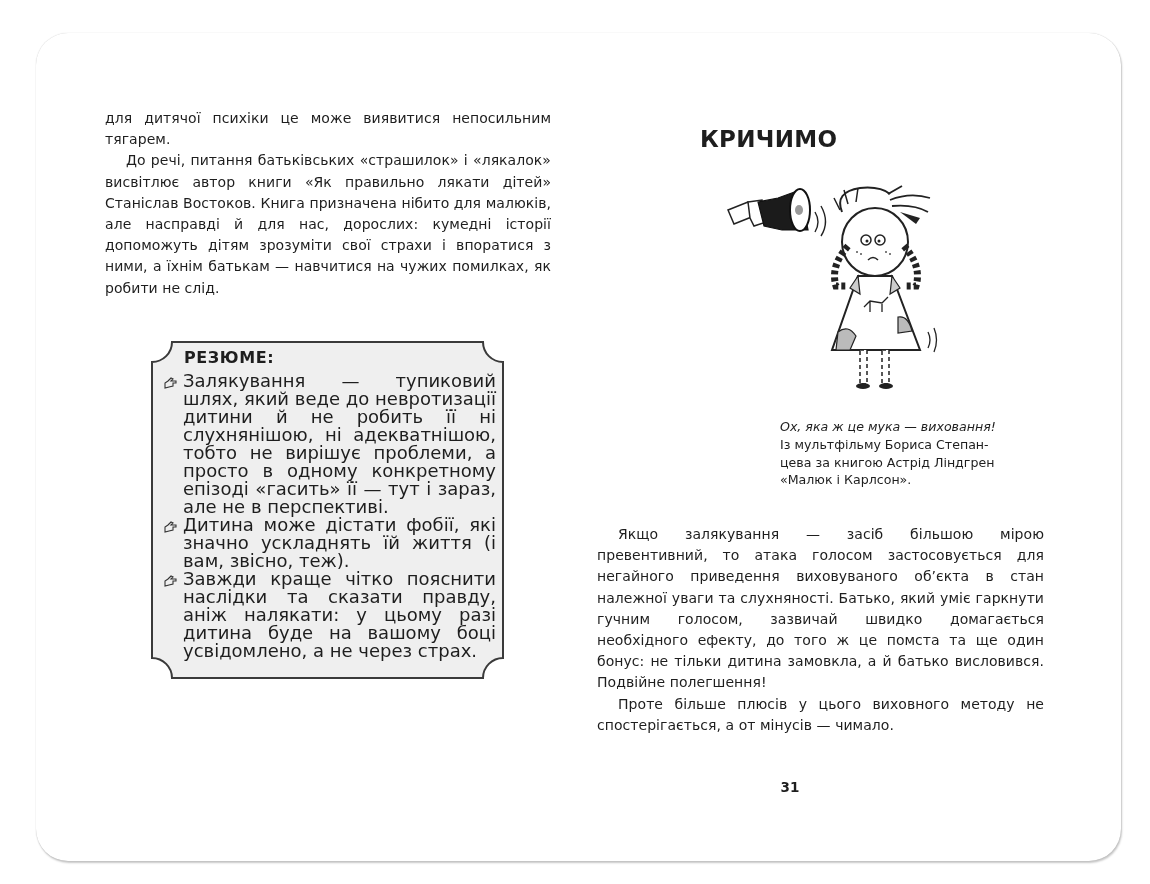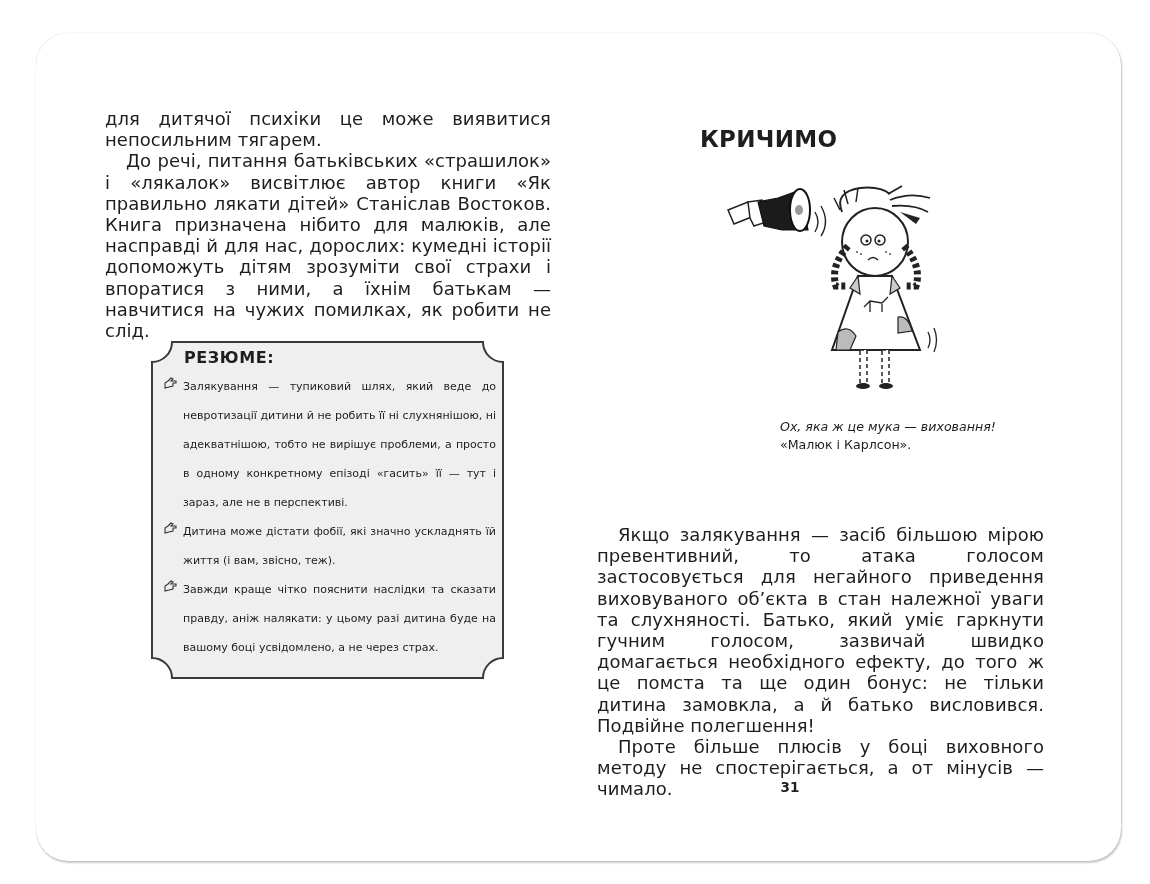--- a/index.html
+++ b/index.html
@@ -6,37 +6,37 @@
   body {
     width: 1150px; height: 884px; background: #ffffff; position: relative; overflow: hidden;
     font-family: "DejaVu Sans", "Liberation Sans", sans-serif; color: #1e1e1e;
   }
   .page-card {
     position: absolute; left: 36px; top: 33px; width: 1085px; height: 828px;
     background: #ffffff; border-radius: 32px;
     box-shadow: 1px 2px 2px rgba(0,0,0,0.22), 0 0 1px rgba(0,0,0,0.25);
   }
   .para-block {
-    position: absolute; font-size: 18px; line-height: 21.2px; text-align: justify; letter-spacing: 0.05px;
+    position: absolute; font-size: 14px; line-height: 21.2px; text-align: justify; letter-spacing: 0.05px;
   }
   .para-block p { margin: 0; }
   .para-block p.indent { text-indent: 21px; }
   .para-block p.noindent { text-indent: 0; }
   .left-text { left: 105px; top: 108px; width: 446px; }
   .right-text { left: 597px; top: 524px; width: 447px; }
 
   .summary-box { position: absolute; left: 150px; top: 312px; width: 355px; height: 340px; margin-top: 28px; }
   .summary-box svg.frame { position: absolute; left: 0; top: 0; }
   .summary-title {
     position: absolute; left: 34px; top: 8px; font-weight: bold; font-size: 16px; letter-spacing: 0.6px;
     font-family: "DejaVu Sans", sans-serif;
   }
   .summary-list {
     position: absolute; left: 10px; top: 32px; width: 336px; margin: 0; padding: 0; list-style: none;
-    font-size: 11px; line-height: 29px;
+    font-size: 18px; line-height: 18px;
   }
   .summary-list li { position: relative; padding-left: 23px; text-align: justify; }
   .summary-list .bullet { position: absolute; left: 4px; top: 4px; width: 14px; height: 13px; }
 
   .section-title {
     position: absolute; left: 700px; top: 126px; width: 280px; text-align: left;
     font-weight: bold; font-size: 23px; letter-spacing: 0.3px; font-family: "DejaVu Sans", sans-serif;
   }
   .illustration { position: absolute; left: 720px; top: 172px; width: 240px; height: 230px; }
   .caption {
@@ -129,21 +129,23 @@
   <rect x="140" y="178" width="7" height="34" fill="#fff" stroke="#222" stroke-width="1.5" stroke-dasharray="4 3"></rect>
   <rect x="162" y="178" width="7" height="34" fill="#fff" stroke="#222" stroke-width="1.5" stroke-dasharray="4 3"></rect>
   <ellipse cx="143" cy="214" rx="7" ry="3" fill="#222"></ellipse>
   <ellipse cx="166" cy="214" rx="7" ry="3" fill="#222"></ellipse>
 
   <path d="M208 160 q4 8 0 16 M214 156 q5 12 0 24" fill="none" stroke="#222" stroke-width="1.3"></path>
 </svg>
 
 <div class="caption">
   <div class="quote">Ох, яка ж це мука — виховання!</div>
+  <div>Із мультфільму Бориса Степан-</div>
+  <div>цева за книгою Астрід Ліндгрен</div>
   <div>«Малюк і Карлсон».</div>
 </div>
 
 <div class="para-block right-text">
   <p class="indent">Якщо залякування — засіб більшою мірою превентивний, то атака голосом застосовується для негайного приведення виховуваного об’єкта в стан належної уваги та слухняності. Батько, який уміє гаркнути гучним голосом, зазвичай швидко домагається необхідного ефекту, до того ж це помста та ще один бонус: не тільки дитина замовкла, а й батько висловився. Подвійне полегшення!</p>
-  <p class="indent">Проте більше плюсів у боці виховного методу не спостерігається, а от мінусів — чимало.</p>
+  <p class="indent">Проте більше плюсів у цього виховного методу не спостерігається, а от мінусів — чимало.</p>
 </div>
 
 <div class="page-number">31</div>
 
 </body></html>

